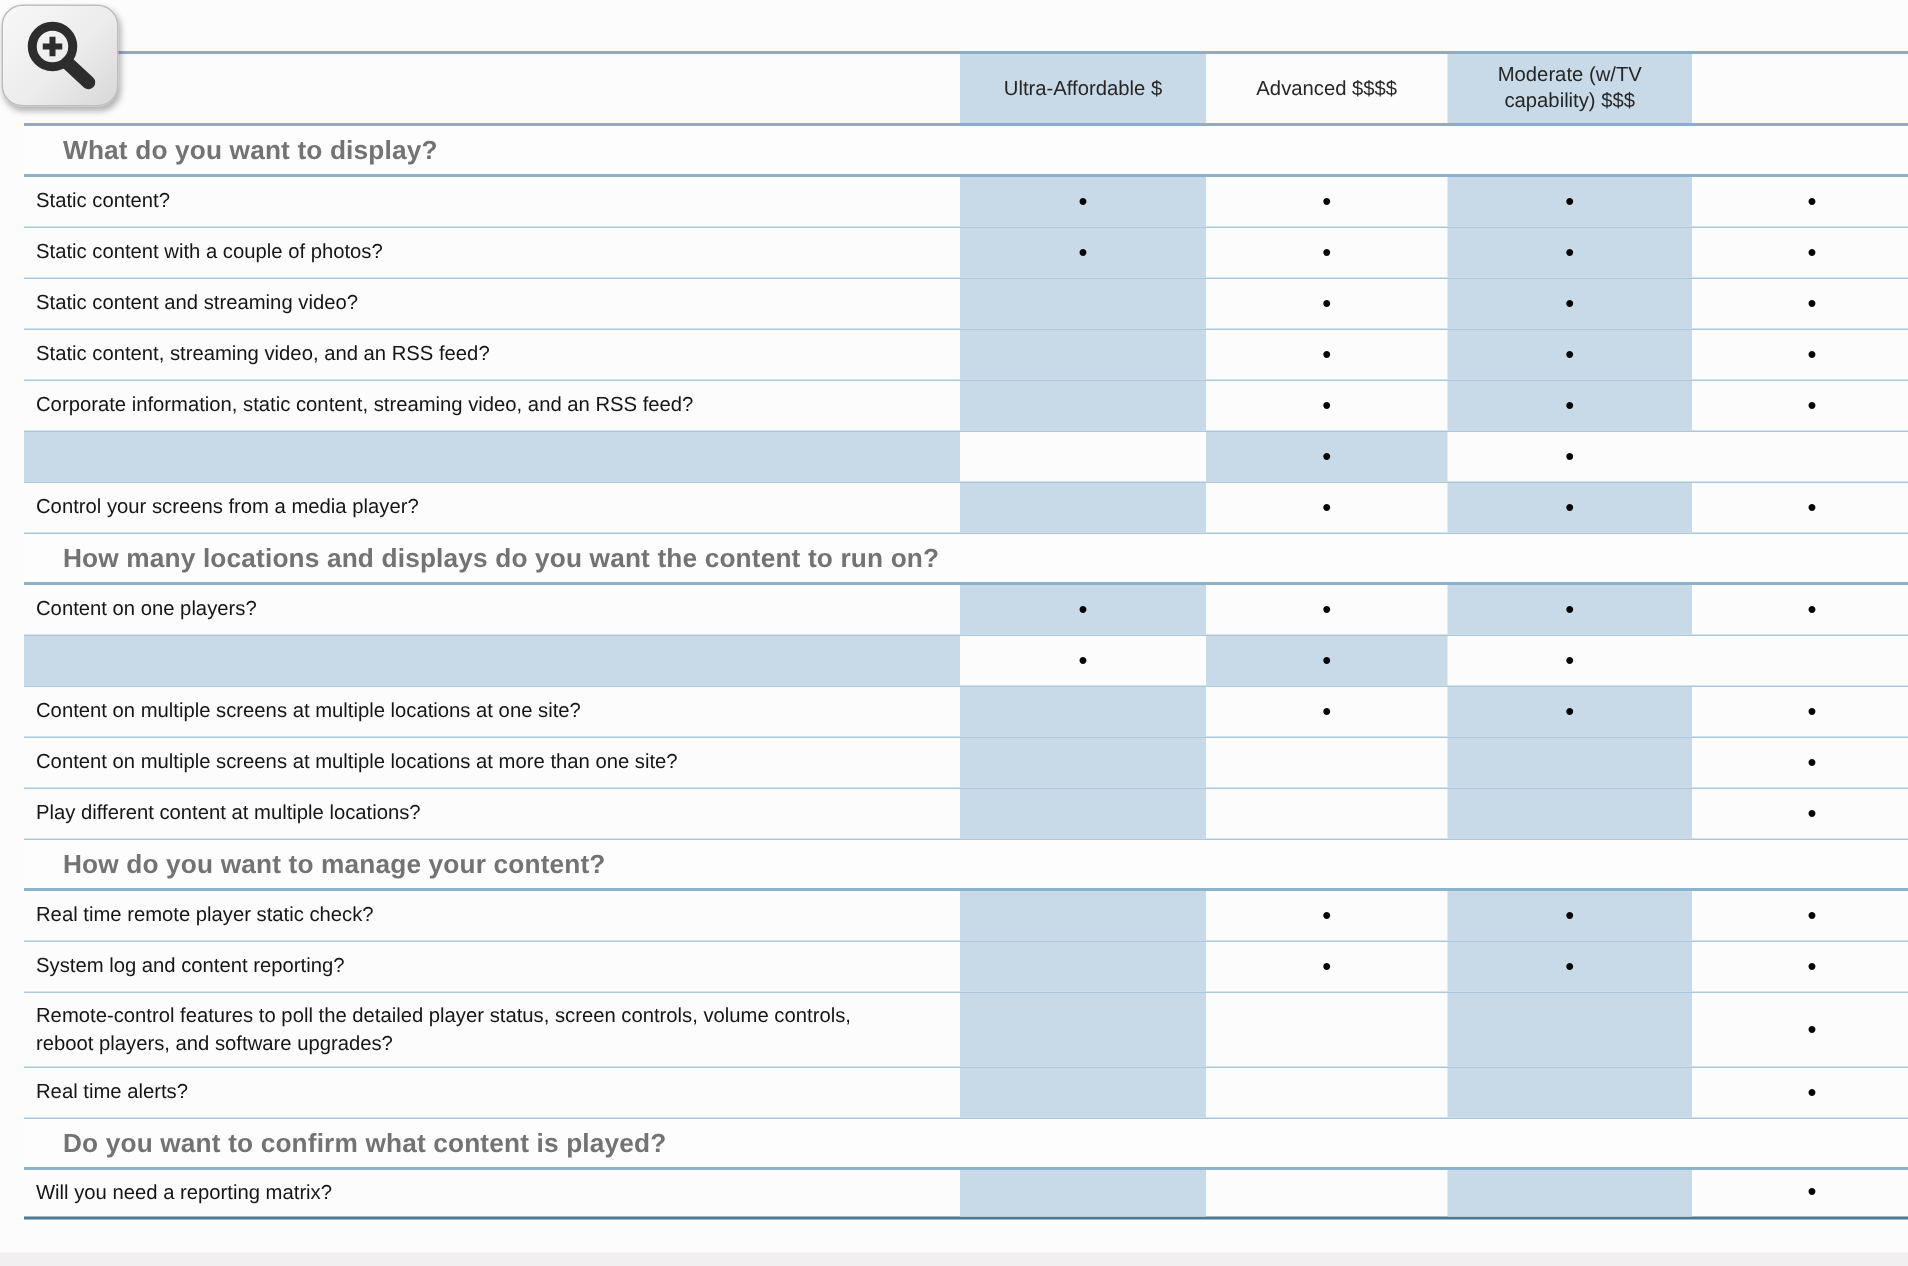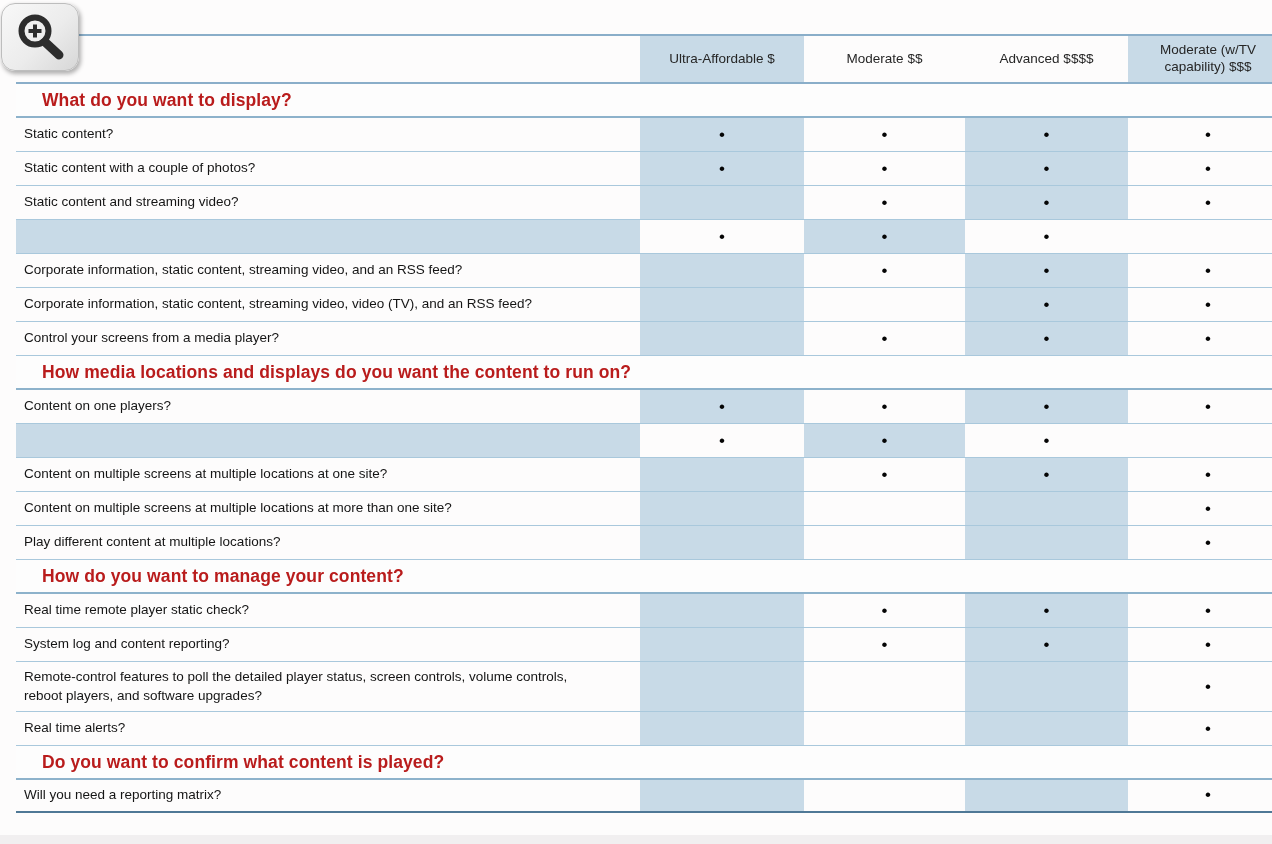--- a/index.html
+++ b/index.html
@@ -39,21 +39,21 @@
     display:flex;align-items:center;justify-content:center;text-align:center;
     font-size:13.5px;color:#262626;line-height:1.25;padding:0 8px;box-sizing:border-box;
   }
   .band{
     height:34px;box-sizing:border-box;
     display:flex;align-items:center;
     border-bottom:2px solid var(--section_line);
     background:#fdfdfd;
   }
   .band-title{
-    font-size:17.5px;font-weight:bold;color:#b91c1c;padding-left:26px;letter-spacing:0.1px;
+    font-size:17.5px;font-weight:bold;color:#737373;padding-left:26px;letter-spacing:0.1px;
   }
   .row{height:34px;border-bottom:1.5px solid var(--row_line);}
   .row.tall{height:50px;}
   .row.final{height:32.5px;border-bottom:2px solid var(--bottom_line);text-align:right;}
   .rowlabel{
     display:flex;align-items:center;
     font-size:13.5px;color:var(--text);line-height:1.4;
     padding-left:8px;padding-right:34px;box-sizing:border-box;
   }
   .cell{
@@ -74,21 +74,20 @@
       <line x1="17.5" y1="20" x2="30.5" y2="20" stroke="#2d2d2d" stroke-width="4"></line>
       <line x1="34" y1="31" x2="48" y2="44" stroke="#2d2d2d" stroke-width="9" stroke-linecap="round"></line>
     </svg>
   </div>
 
   <div class="matrix">
 
     <div class="grid-row t-header">
       <div class="hcell"></div>
       <div class="hcell shade">Ultra-Affordable $</div>
-      <div class="hcell">Moderate $$</div>
       <div class="hcell">Advanced $$$$</div>
       <div class="hcell shade">Moderate (w/TV capability) $$$</div>
     </div>
 
     <div class="band">
       <div class="band-title">What do you want to display?</div>
     </div>
 
     <div class="grid-row row">
       <div class="rowlabel">Static content?</div>
@@ -105,49 +104,49 @@
       <div class="cell">•</div>
     </div>
     <div class="grid-row row">
       <div class="rowlabel">Static content and streaming video?</div>
       <div class="cell shade"></div>
       <div class="cell">•</div>
       <div class="cell shade">•</div>
       <div class="cell">•</div>
     </div>
     <div class="grid-row row">
+      <div class="rowlabel">Static content, streaming video, and an RSS feed?</div>
       <div class="cell shade"></div>
       <div class="cell">•</div>
       <div class="cell shade">•</div>
       <div class="cell">•</div>
     </div>
     <div class="grid-row row">
       <div class="rowlabel">Corporate information, static content, streaming video, and an RSS feed?</div>
       <div class="cell shade"></div>
       <div class="cell">•</div>
       <div class="cell shade">•</div>
       <div class="cell">•</div>
     </div>
     <div class="grid-row row">
-      <div class="rowlabel">Corporate information, static content, streaming video, video (TV), and an RSS feed?</div>
       <div class="cell shade"></div>
       <div class="cell"></div>
       <div class="cell shade">•</div>
       <div class="cell">•</div>
     </div>
     <div class="grid-row row">
       <div class="rowlabel">Control your screens from a media player?</div>
       <div class="cell shade"></div>
       <div class="cell">•</div>
       <div class="cell shade">•</div>
       <div class="cell">•</div>
     </div>
 
     <div class="band">
-      <div class="band-title">How media locations and displays do you want the content to run on?</div>
+      <div class="band-title">How many locations and displays do you want the content to run on?</div>
     </div>
 
     <div class="grid-row row">
       <div class="rowlabel">Content on one players?</div>
       <div class="cell shade">•</div>
       <div class="cell">•</div>
       <div class="cell shade">•</div>
       <div class="cell">•</div>
     </div>
     <div class="grid-row row">

